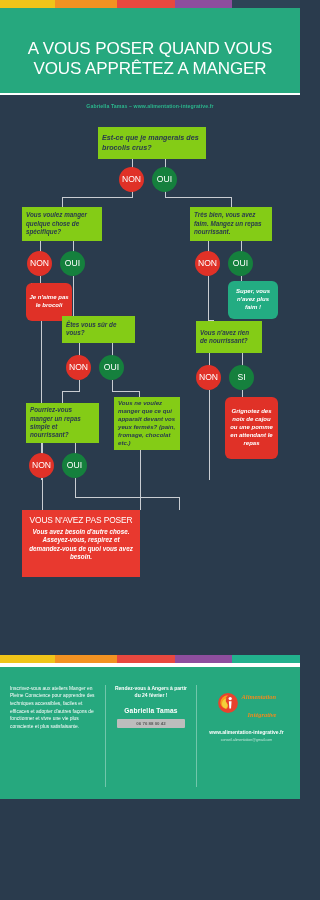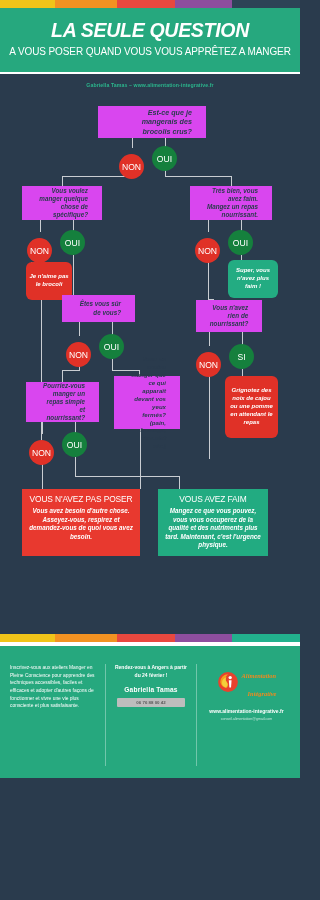--- a/index.html
+++ b/index.html
@@ -30,24 +30,24 @@
   .header h1 {
     color:#ffffff;
     font-size:19.5px;
     font-weight:bold;
     font-style:italic;
     letter-spacing:-0.3px;
     line-height:1.05;
   }
   .header h2 {
     color:#ffffff;
-    font-size:10px;
+    font-size:17px;
     font-weight:normal;
     line-height:1.17;
-    margin-top:6px;
+    margin-top:19px;
     letter-spacing:-0.1px;
   }
   .header-rule { width:300px; height:2px; background:#ffffff; }
 
   
   .chart {
     position:relative;
     width:300px;
     height:560px;
     background:#2a3b4d;
@@ -61,28 +61,28 @@
     font-weight:bold;
     letter-spacing:0.1px;
   }
 
   .line { position:absolute; background:#c9cdd2; }
   .vline { width:1.3px; }
   .hline { height:1.3px; }
 
   .qbox {
     position:absolute;
-    background:#d946ef;
+    background:#84cc16;
     color:#2a3b4d;
     font-style:italic;
     font-weight:bold;
-    text-align:right;
+    text-align:left;
     line-height:1.3;
     display:flex; align-items:center; justify-content:center;
-    padding:3px 14px;
+    padding:3px 4px;
     z-index:3;
   }
 
   .pill {
     position:absolute;
     border-radius:6px;
     color:#ffffff;
     font-style:italic;
     font-weight:bold;
     text-align:center;
@@ -96,21 +96,21 @@
 
   .circ {
     position:absolute;
     width:25px; height:25px;
     border-radius:50%;
     color:#ffffff;
     font-size:8.6px;
     display:flex; align-items:center; justify-content:center;
     z-index:4;
   }
-  .circ.red { background:#e03127;margin-top:8px; }
+  .circ.red { background:#e03127; }
   .circ.green { background:#15803d; }
 
   .result {
     position:absolute;
     text-align:center;
     color:#ffffff;
     padding:5px 4px;
     z-index:3;
   }
   .result.red { background:#e8392f; }
@@ -186,21 +186,20 @@
 
 <div class="topbar">
   <span class="tb1"></span>
   <span class="tb2"></span>
   <span class="tb3"></span>
   <span class="tb4"></span>
   <span class="tb5"></span>
 </div>
 
 <div class="header">
-  <h1>LA SEULE QUESTION</h1>
   <h2>A VOUS POSER QUAND VOUS VOUS APPRÊTEZ A MANGER</h2>
 </div>
 <div class="header-rule"></div>
 
 <div class="chart">
 
   <div class="byline">Gabriella Tamas – www.alimentation-integrative.fr</div>
 
   <div class="qbox" style="left:98px; top:32px; width:108px; height:32px; font-size:7.2px;">
     <span>Est-ce que je mangerais des brocolis crus?</span>
@@ -305,24 +304,20 @@
   <div class="line hline" style="left:75px; top:402px; width:105px;"></div>
   <div class="line vline" style="left:179px; top:402px; height:13px;"></div>
 
   <div class="line vline" style="left:140px; top:355px; height:60px;"></div>
 
   <div class="result red" style="left:22px; top:415px; width:118px; height:67px;">
     <div class="rtitle">VOUS N'AVEZ PAS POSER</div>
     <div class="rbody">Vous avez besoin d'autre chose. Asseyez-vous, respirez et demandez-vous de quoi vous avez besoin.</div>
   </div>
 
-  <div class="result green" style="left:158px; top:415px; width:110px; height:67px;">
-    <div class="rtitle">VOUS AVEZ FAIM</div>
-    <div class="rbody">Mangez ce que vous pouvez, vous vous occuperez de la qualité et des nutriments plus tard. Maintenant, c'est l'urgence physique.</div>
-  </div>
 </div>
 
 <div class="botbar">
   <span class="bb1"></span>
   <span class="bb2"></span>
   <span class="bb3"></span>
   <span class="bb4"></span>
   <span class="bb5"></span>
 </div>
 <div class="bot-gap"></div>

